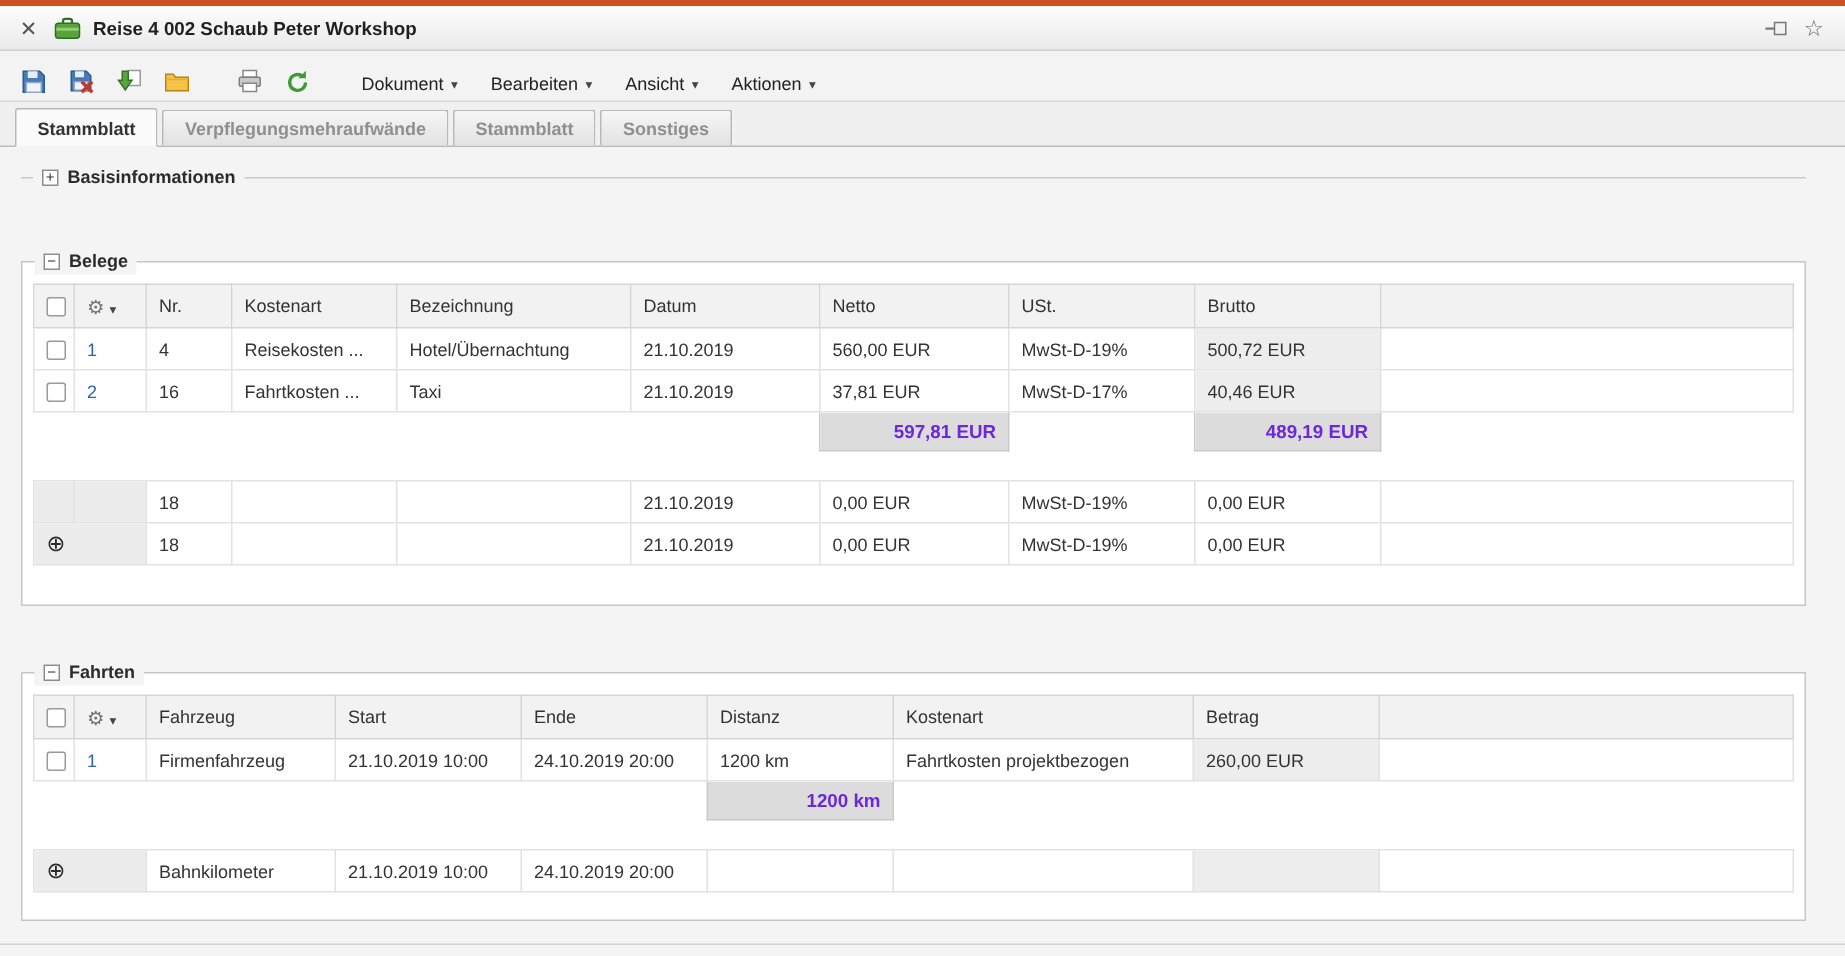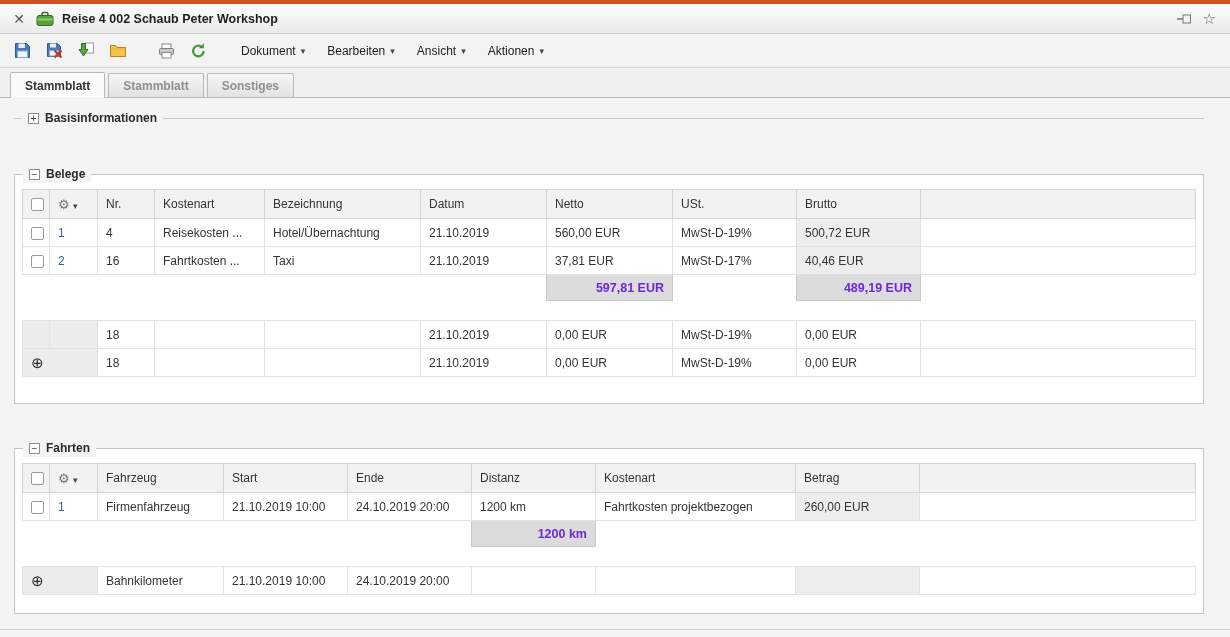--- a/index.html
+++ b/index.html
@@ -17,21 +17,21 @@
     height: 30px; display: flex; align-items: center; gap: 8px; padding: 0 10px;
     background: linear-gradient(#fdfdfd, #eaeaea); border-bottom: 1px solid #cfcfcf;
   }
   .xicon { font-size: 14px; color: #555; width: 18px; text-align: center; }
   .apptitle { font-weight: bold; font-size: 12.5px; color: #1f1f1f; }
   .tb-spacer { flex: 1; }
   .tb-right { display: flex; align-items: center; gap: 10px; padding-right: 4px; }
   .star { font-size: 15px; color: #666; }
 
   .toolbar {
-    height: 34px; display: flex; align-items: center; gap: 4px; padding: 0 8px;
+    height: 34px; display: flex; align-items: flex-end; gap: 4px; padding: 0 8px;
     background: #f3f3f3; border-bottom: 1px solid #d8d8d8;
   }
   .tool-btn { width: 28px; height: 26px; display: flex; align-items: center; justify-content: center; border-radius: 3px; }
   .group-gap { width: 12px; }
   .menu-btn { display: flex; align-items: center; gap: 5px; padding: 4px 9px; color: #222; border-radius: 3px; }
   .caret { font-size: 9px; color: #444; }
 
   .tabbar {
     height: 30px; display: flex; align-items: flex-end; gap: 3px; padding: 0 0 0 10px;
     background: #f0f0f0; border-bottom: 1px solid #b9b9b9;
@@ -180,20 +180,21 @@
     <span class="caret" data-interactable="false">▾</span>
   </span>
   <span class="menu-btn" data-interactable="true">
     <span data-interactable="false">Aktionen</span>
     <span class="caret" data-interactable="false">▾</span>
   </span>
 </div>
 
 <div class="tabbar" data-interactable="false">
   <span class="tab active" data-interactable="true">Stammblatt</span>
+  <span class="tab" data-interactable="true">Verpflegungsmehraufwände</span>
   <span class="tab" data-interactable="true">Stammblatt</span>
   <span class="tab" data-interactable="true">Sonstiges</span>
 </div>
 
 <div class="content" data-interactable="false">
 
   <div class="sec-row" data-interactable="false">
     <span class="sec-line short" data-interactable="false"></span>
     <span class="expander" data-interactable="true">+</span>
     <span class="sec-title" data-interactable="false">Basisinformationen</span>

